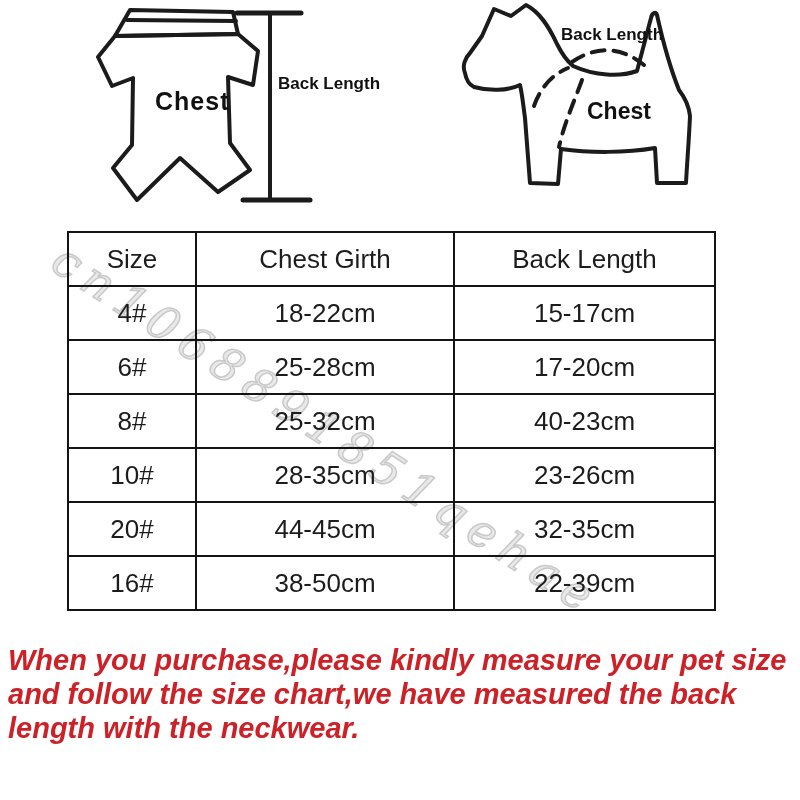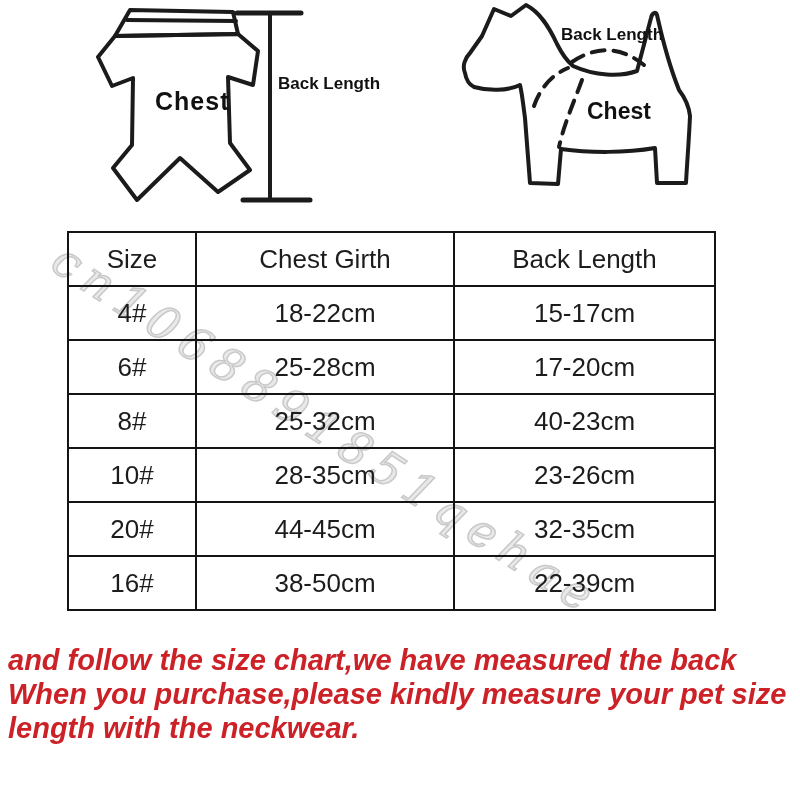--- a/index.html
+++ b/index.html
@@ -132,18 +132,18 @@
         </tr>
         <tr>
           <td>16#</td>
           <td>38-50cm</td>
           <td>22-39cm</td>
         </tr>
       </tbody>
   </table>
 
   <div id="notice" style="color: rgb(204, 33, 39);">
+    <div>When you purchase,please kindly measure your pet size</div>
     <div>and follow the size chart,we have measured the back</div>
-    <div>When you purchase,please kindly measure your pet size</div>
     <div>length with the neckwear.</div>
   </div>
 
 </div>
 
 </body></html>

